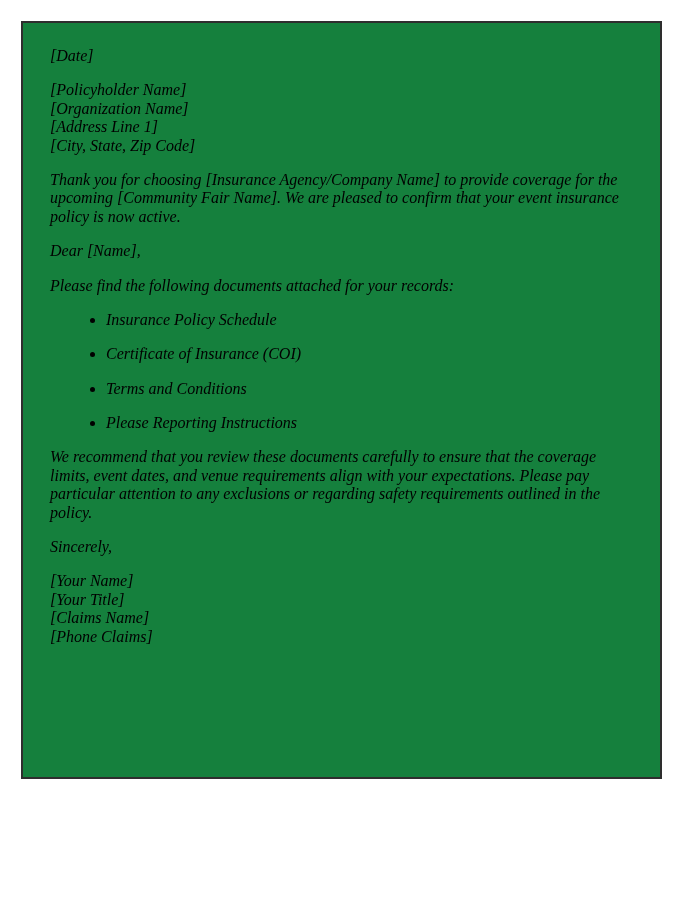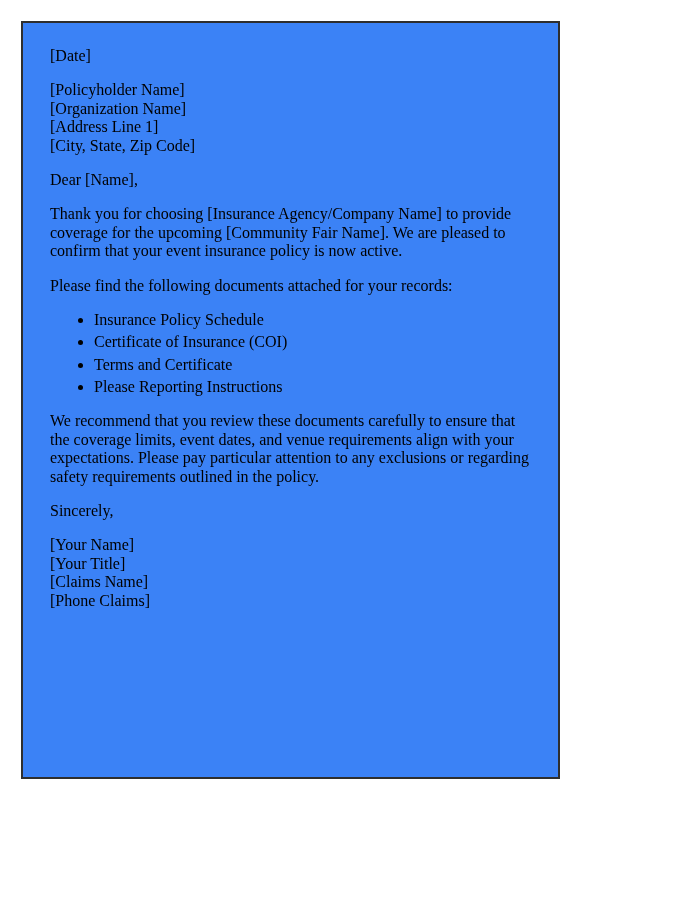--- a/index.html
+++ b/index.html
@@ -12,70 +12,71 @@
     height: 900px;
     position: relative;
     font-family: "Liberation Serif", serif;
     font-size: 16px;
     color: #000000;
   }
   .page {
     position: absolute;
     left: 21px;
     top: 21px;
-    width: 539px;
+    width: 641px;
     height: 758px;
     box-sizing: border-box;
     border: 2px solid #2e2e2e;
     padding: 8px 27px 16px 27px;
-    background: #3b82f6;
+    background: #15803d;
     line-height: 1.15;
     overflow: hidden;
+    font-style: italic;
   }
   .page p {
     margin: 16px 0;
   }
   .subject {
     font-weight: bold;
   }
   ul.attachments {
     margin: 16px 0;
     padding-left: 40px;
     list-style-type: disc;
   }
   ul.attachments li {
-    margin: 4px;
+    margin: 16px;
     padding: 0;
   }
 </style>
 </head>
 <body>
 
 <div class="page">
 
   <p>[Date]</p>
 
   <p>
     <span>[Policyholder Name]</span><br>
     <span>[Organization Name]</span><br>
     <span>[Address Line 1]</span><br>
     <span>[City, State, Zip Code]</span>
   </p>
 
 
+  <p>Thank you for choosing [Insurance Agency/Company Name] to provide coverage for the upcoming [Community Fair Name]. We are pleased to confirm that your event insurance policy is now active.</p>
+
   <p>Dear [Name],</p>
-
-  <p>Thank you for choosing [Insurance Agency/Company Name] to provide coverage for the upcoming [Community Fair Name]. We are pleased to confirm that your event insurance policy is now active.</p>
 
   <p>Please find the following documents attached for your records:</p>
 
   <ul class="attachments">
     <li>Insurance Policy Schedule</li>
     <li>Certificate of Insurance (COI)</li>
-    <li>Terms and Certificate</li>
+    <li>Terms and Conditions</li>
     <li>Please Reporting Instructions</li>
   </ul>
 
   <p>We recommend that you review these documents carefully to ensure that the coverage limits, event dates, and venue requirements align with your expectations. Please pay particular attention to any exclusions or regarding safety requirements outlined in the policy.</p>
 
 
 
   <p>Sincerely,</p>
 
   <p>

